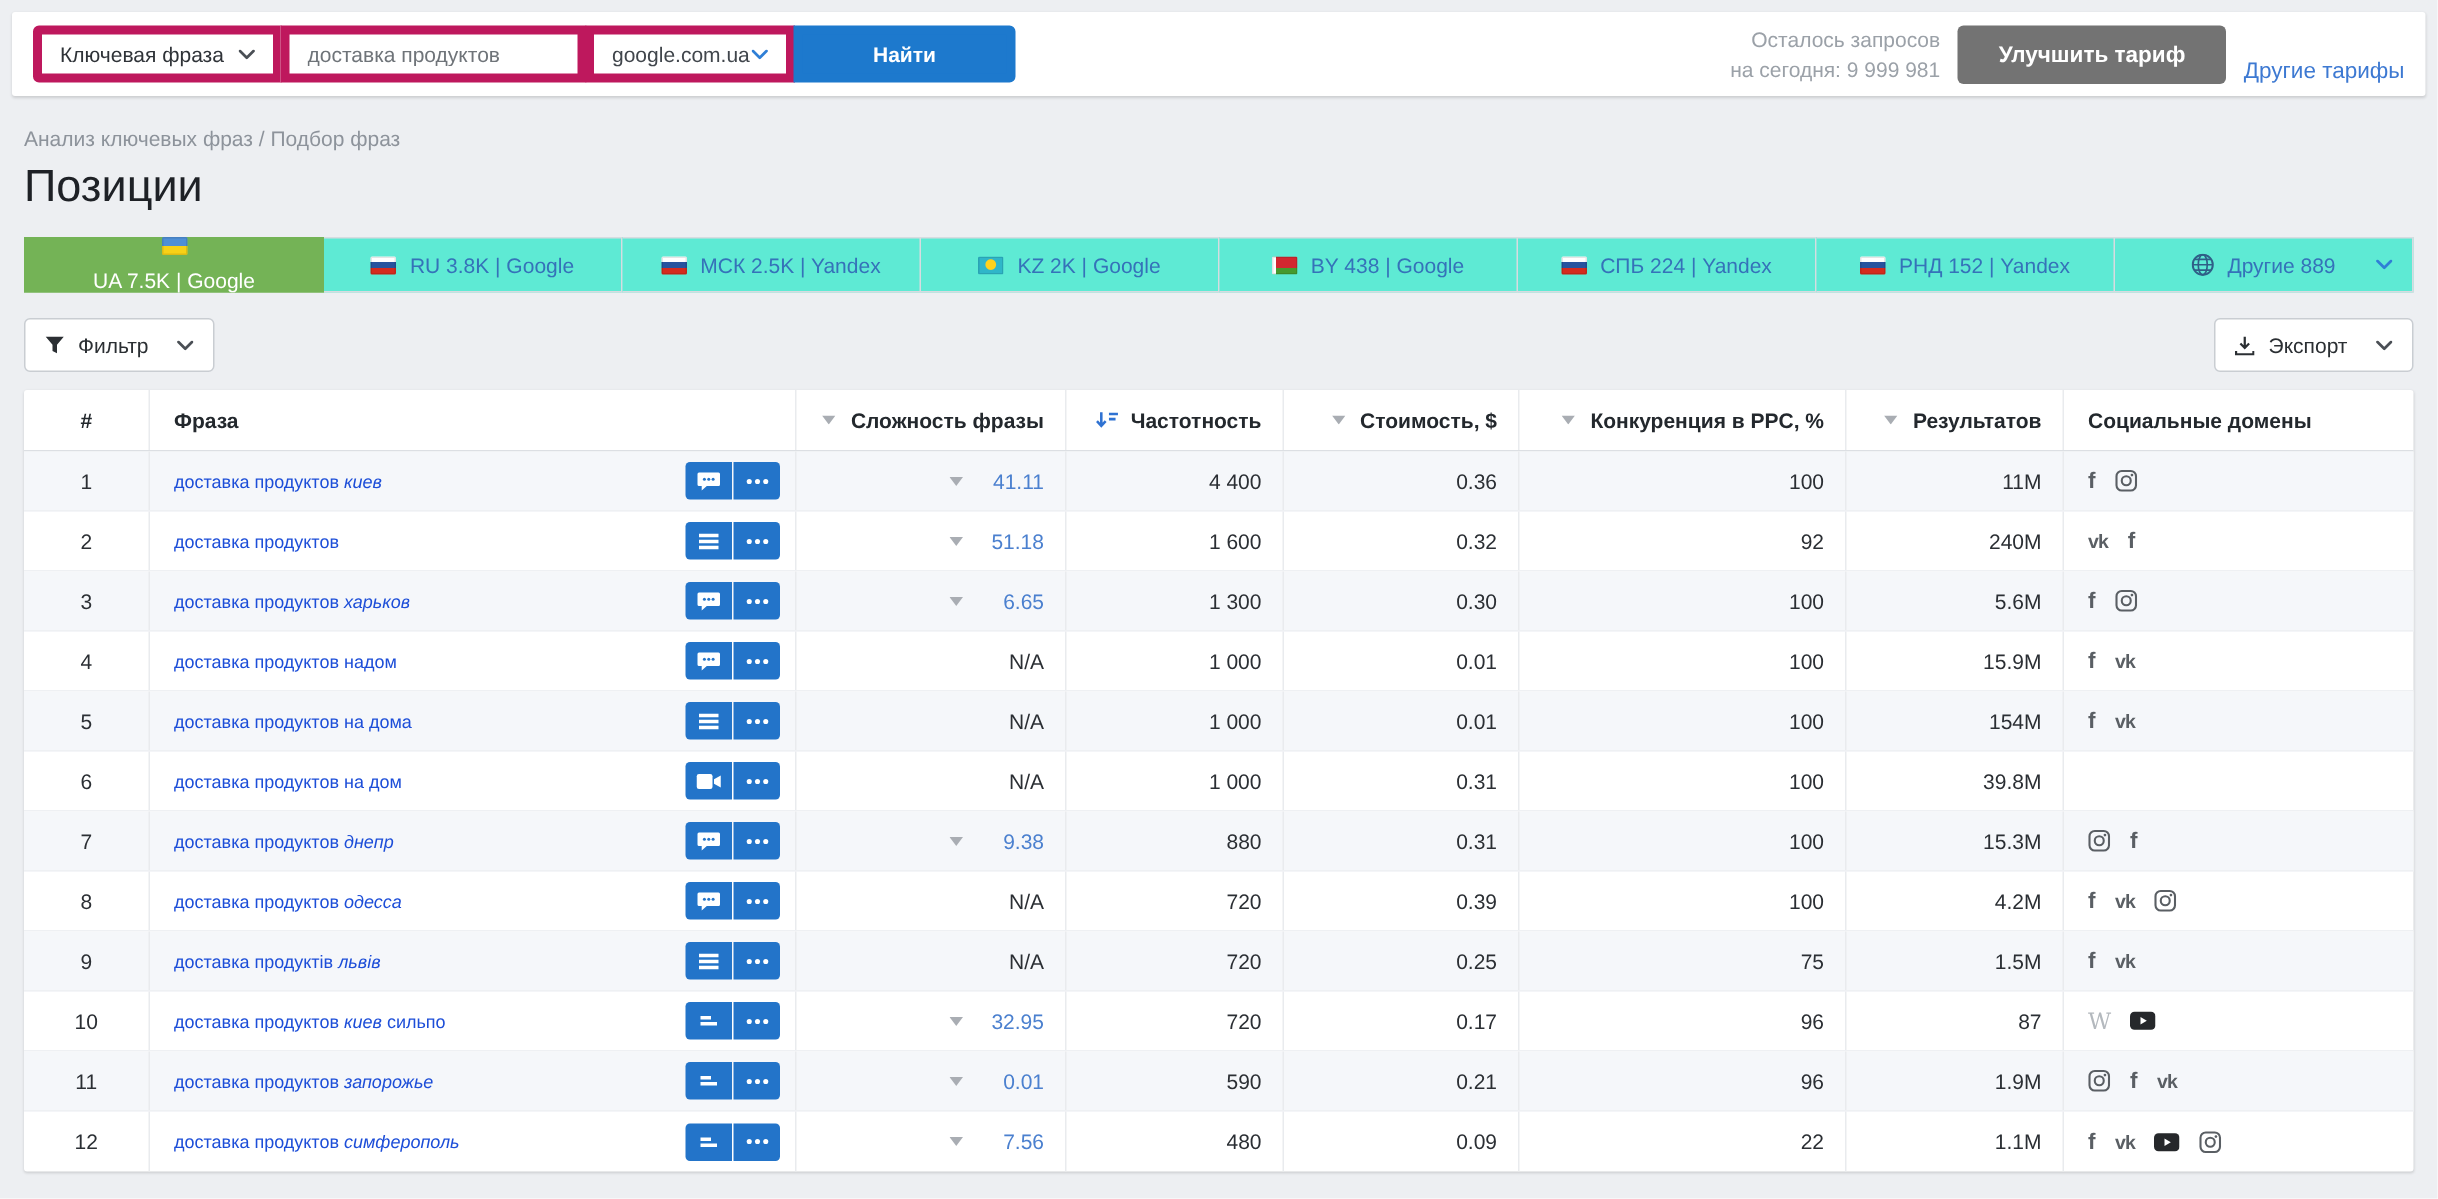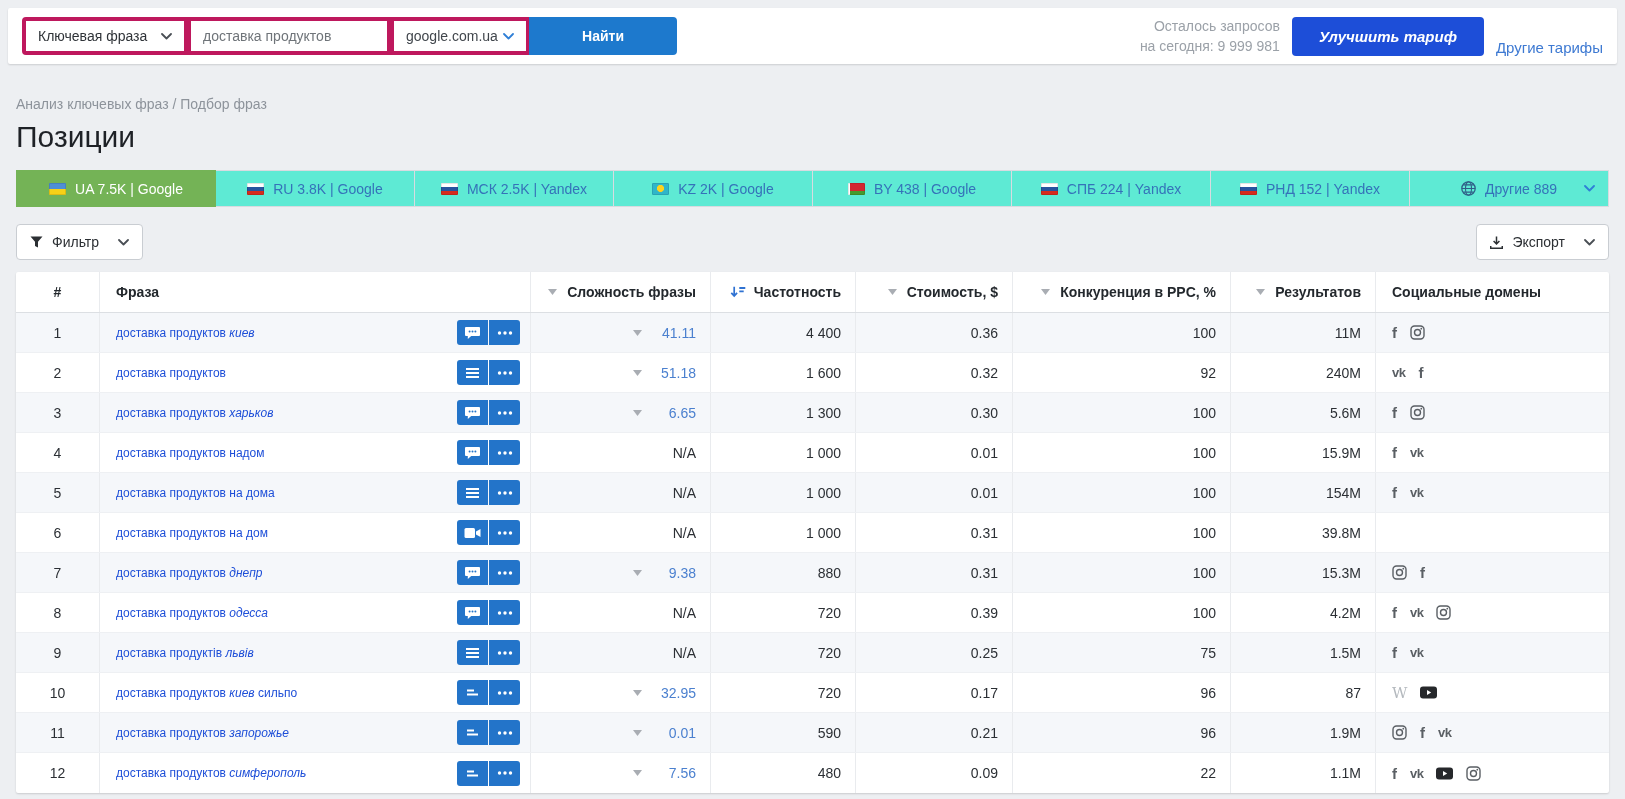--- a/index.html
+++ b/index.html
@@ -10,21 +10,21 @@
   }
   svg { display:block; }
 
   
   .topbar {
     margin:8px 8px 0; height:56px; background:#fff; border-radius:2px;
     box-shadow:0 1px 2px rgba(0,0,0,.14);
     display:flex; align-items:center; padding:0 14px;
   }
   .search-group { display:flex; align-items:stretch; height:38px; }
-  .search-group > * { border:4px solid #be185d; background:#fff; }
+  .search-group > * { border:6px solid #be185d; background:#fff; }
   .search-group > * + * { margin-left:-1px; }
   .kw-select {
     width:166px; border-radius:4px 0 0 4px; display:flex; align-items:center;
     justify-content:space-between; padding:0 12px; font-size:14px; color:#2f3338;
     cursor:pointer; font-family:inherit;
   }
   .search-input {
     width:204px; padding:0 12px; font-size:14px; color:#6f7479; outline:none;
     font-family:inherit;
   }
@@ -35,39 +35,39 @@
   .se-select .chev { color:#2f7fd6; }
   .kw-select .chev, .btn-chev { color:#4a4f55; }
   .find-btn {
     width:148px; background:#1d79cd; border-color:#1d79cd; color:#fff;
     font-weight:bold; font-size:14px; border-radius:0 4px 4px 0; cursor:pointer;
     font-family:inherit;
   }
   .topbar-right { margin-left:auto; display:flex; align-items:flex-end; gap:12px; }
   .remaining { text-align:right; color:#9ba1a8; font-size:14px; line-height:1.45; }
   .upgrade-btn {
-    background:#1d4ed8; border:none; color:#fff; font-weight:bold; font-size:15px;
-    padding:11px 27px; border-radius:4px; cursor:pointer; font-family:inherit;font-style:italic;
+    background:#737373; border:none; color:#fff; font-weight:bold; font-size:15px;
+    padding:11px 27px; border-radius:4px; cursor:pointer; font-family:inherit;
   }
   .other-tariffs { color:#3d79d2; font-size:15px; text-decoration:none; cursor:pointer; }
 
   
   .content { padding:0 16px; }
-  .breadcrumb { margin-top:32px; color:#8d939b; font-size:14px; }
+  .breadcrumb { margin-top:20px; color:#8d939b; font-size:14px; }
   .page-title { margin:8px 0 16px; font-size:30px; font-weight:400; color:#1e2126; }
 
   
   .tabs { display:flex; }
   .tab {
     flex:1; height:37px; background:#5eead4; border:1px solid #d8dbe0; border-left:none;
     display:flex; align-items:center; justify-content:center; gap:9px;
     color:#3572b9; font-size:14px; font-weight:500; cursor:pointer; position:relative;
     white-space:nowrap;
   }
-  .tab:first-child { border-left:1px solid #d8dbe0; }
+  .tab:first-child { border-left:1px solid #d8dbe0;flex-direction:column; }
   .tab.active { background:#74b356; border-color:#74b356; color:#fff; }
   .flag { width:17px; height:12px; border-radius:1px; display:inline-block;
           box-shadow:inset 0 0 0 1px rgba(0,0,0,.1); flex:none; }
   .flag-ua { background:linear-gradient(180deg,#4e8fd6 50%,#f7d117 50%); }
   .flag-ru { background:linear-gradient(180deg,#fff 33%,#27549e 33% 66%,#d52b1e 66%); }
   .flag-kz { background:radial-gradient(circle at 50% 45%, #ffd21c 0 3.2px, rgba(0,0,0,0) 3.9px),
                         linear-gradient(#2fb6c9,#2fb6c9); }
   .flag-by { background:linear-gradient(90deg,#fff 0 2.5px, rgba(0,0,0,0) 2.5px),
                         linear-gradient(180deg,#d22730 66%,#459a2e 66%); }
   .flag-globe { background:none; box-shadow:none; width:15px; height:15px; }

